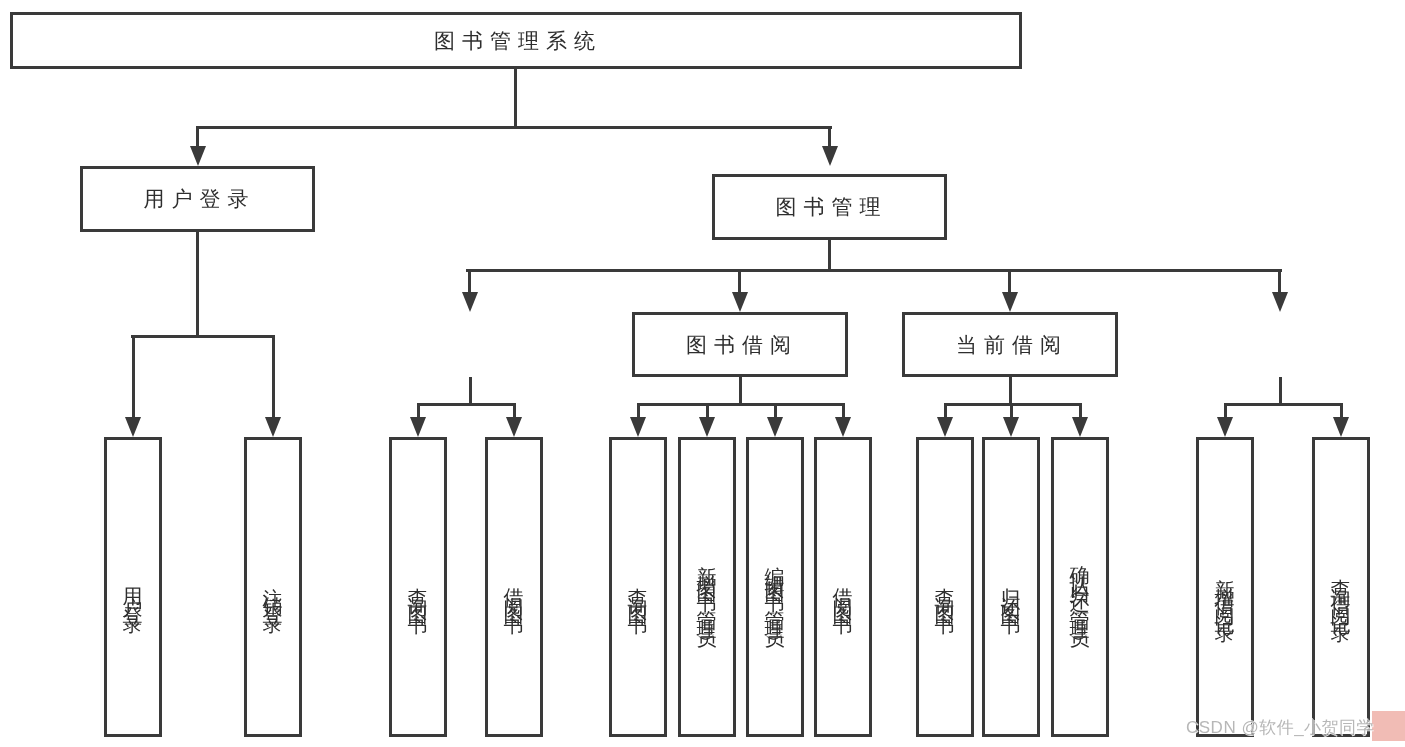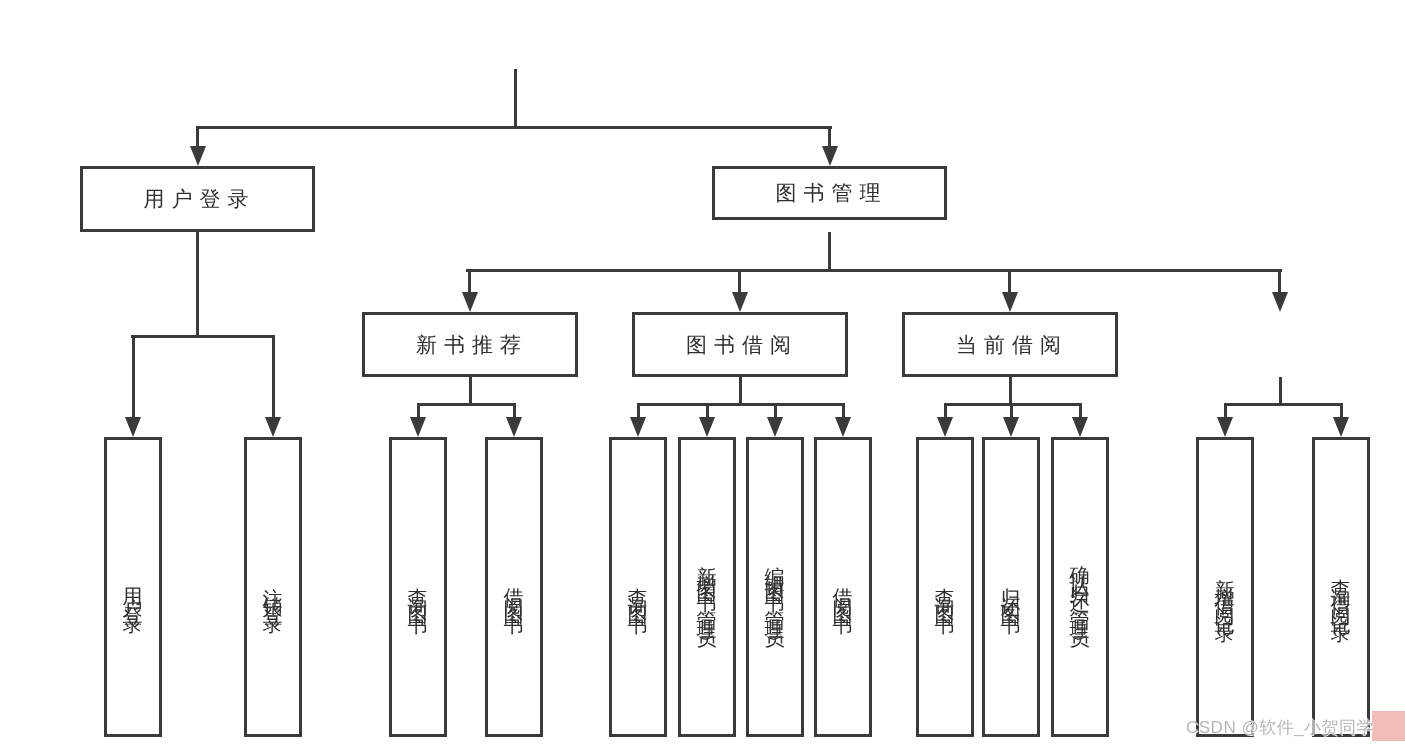--- a/index.html
+++ b/index.html
@@ -116,25 +116,25 @@
   <div class="arrow" style="left:1003px;top:417px"></div>
   <div class="arrow" style="left:1072px;top:417px"></div>
 
   <div class="line" style="left:1279px;top:377px;width:3px;height:29px"></div>
   <div class="line" style="left:1224px;top:403px;width:119px;height:3px"></div>
   <div class="line" style="left:1224px;top:403px;width:3px;height:16px"></div>
   <div class="line" style="left:1340px;top:403px;width:3px;height:16px"></div>
   <div class="arrow" style="left:1217px;top:417px"></div>
   <div class="arrow" style="left:1333px;top:417px"></div>
 
+  <div class="box hbox" style="left:10px;top:12px;width:1012px;height:57px">图书管理系统</div>
 
   <div class="box hbox" style="left:80px;top:166px;width:235px;height:66px">用户登录</div>
-  <div class="box hbox" style="left:712px;top:166px;width:235px;height:54px">图书管理</div>
+  <div class="box hbox" style="left:712px;top:174px;width:235px;height:66px">图书管理</div>
 
-  <div class="box hbox" style="left:362px;top:312px;width:216px;height:65px">新书推荐</div>
   <div class="box hbox" style="left:902px;top:312px;width:216px;height:65px">当前借阅</div>
   <div class="box hbox" style="left:632px;top:312px;width:216px;height:65px">图书借阅</div>
 
   <div class="box vbox" style="left:104px">用户登录</div>
   <div class="box vbox" style="left:244px">注销登录</div>
 
   <div class="box vbox" style="left:389px">查询图书</div>
   <div class="box vbox" style="left:485px">借阅图书</div>
 
   <div class="box vbox" style="left:609px">查询图书</div>

